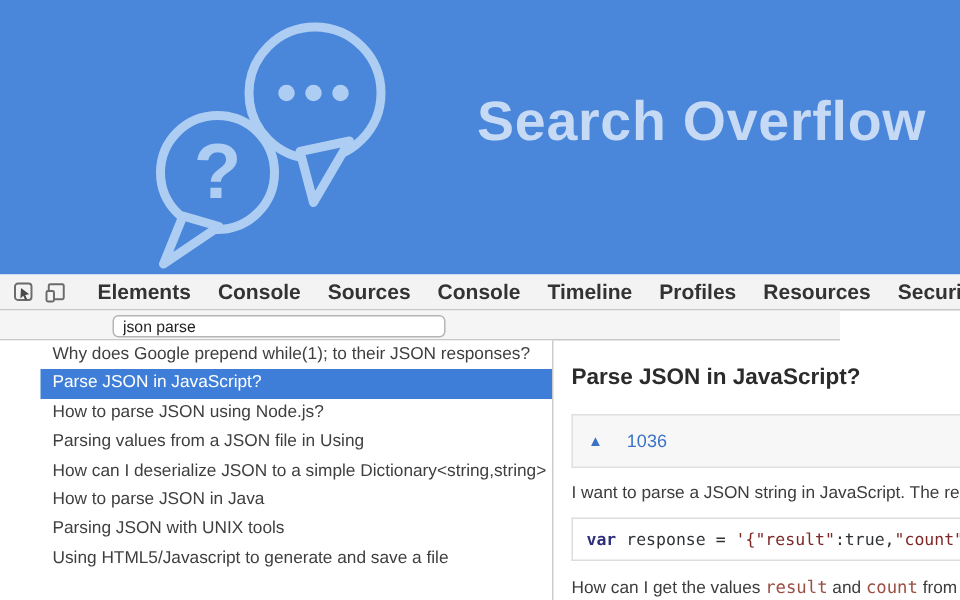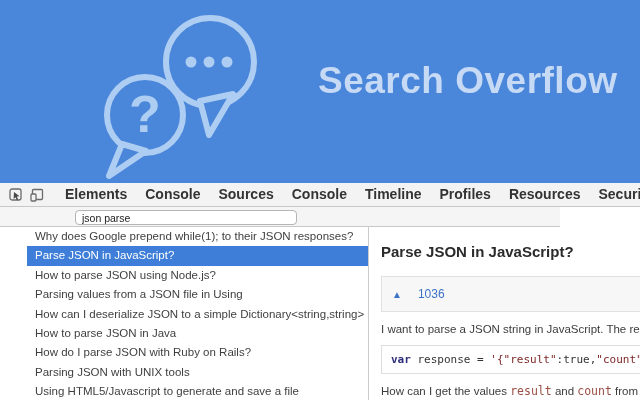--- a/index.html
+++ b/index.html
@@ -119,21 +119,20 @@
   <input class="search-input" type="text" value="json parse" style="">
 </div>
 
 <div class="list" id="question-list">
     <div class="list-item">Why does Google prepend while(1); to their JSON responses?</div>
     <div class="list-item selected">Parse JSON in JavaScript?</div>
     <div class="list-item">How to parse JSON using Node.js?</div>
     <div class="list-item">Parsing values from a JSON file in Using</div>
     <div class="list-item">How can I deserialize JSON to a simple Dictionary&lt;string,string&gt; in ASP.NET?</div>
     <div class="list-item">How to parse JSON in Java</div>
-    <div class="list-item">How do I parse JSON with Ruby on Rails?</div>
     <div class="list-item">Parsing JSON with UNIX tools</div>
     <div class="list-item">Using HTML5/Javascript to generate and save a file</div>
   </div>
 <div class="vdivider"></div>
 
 <div class="detail">
   <div class="detail-title">Parse JSON in JavaScript?</div>
   <div class="vote-box">
     <span class="vote-icon">▲</span>
     <span class="vote-count">1036</span>

